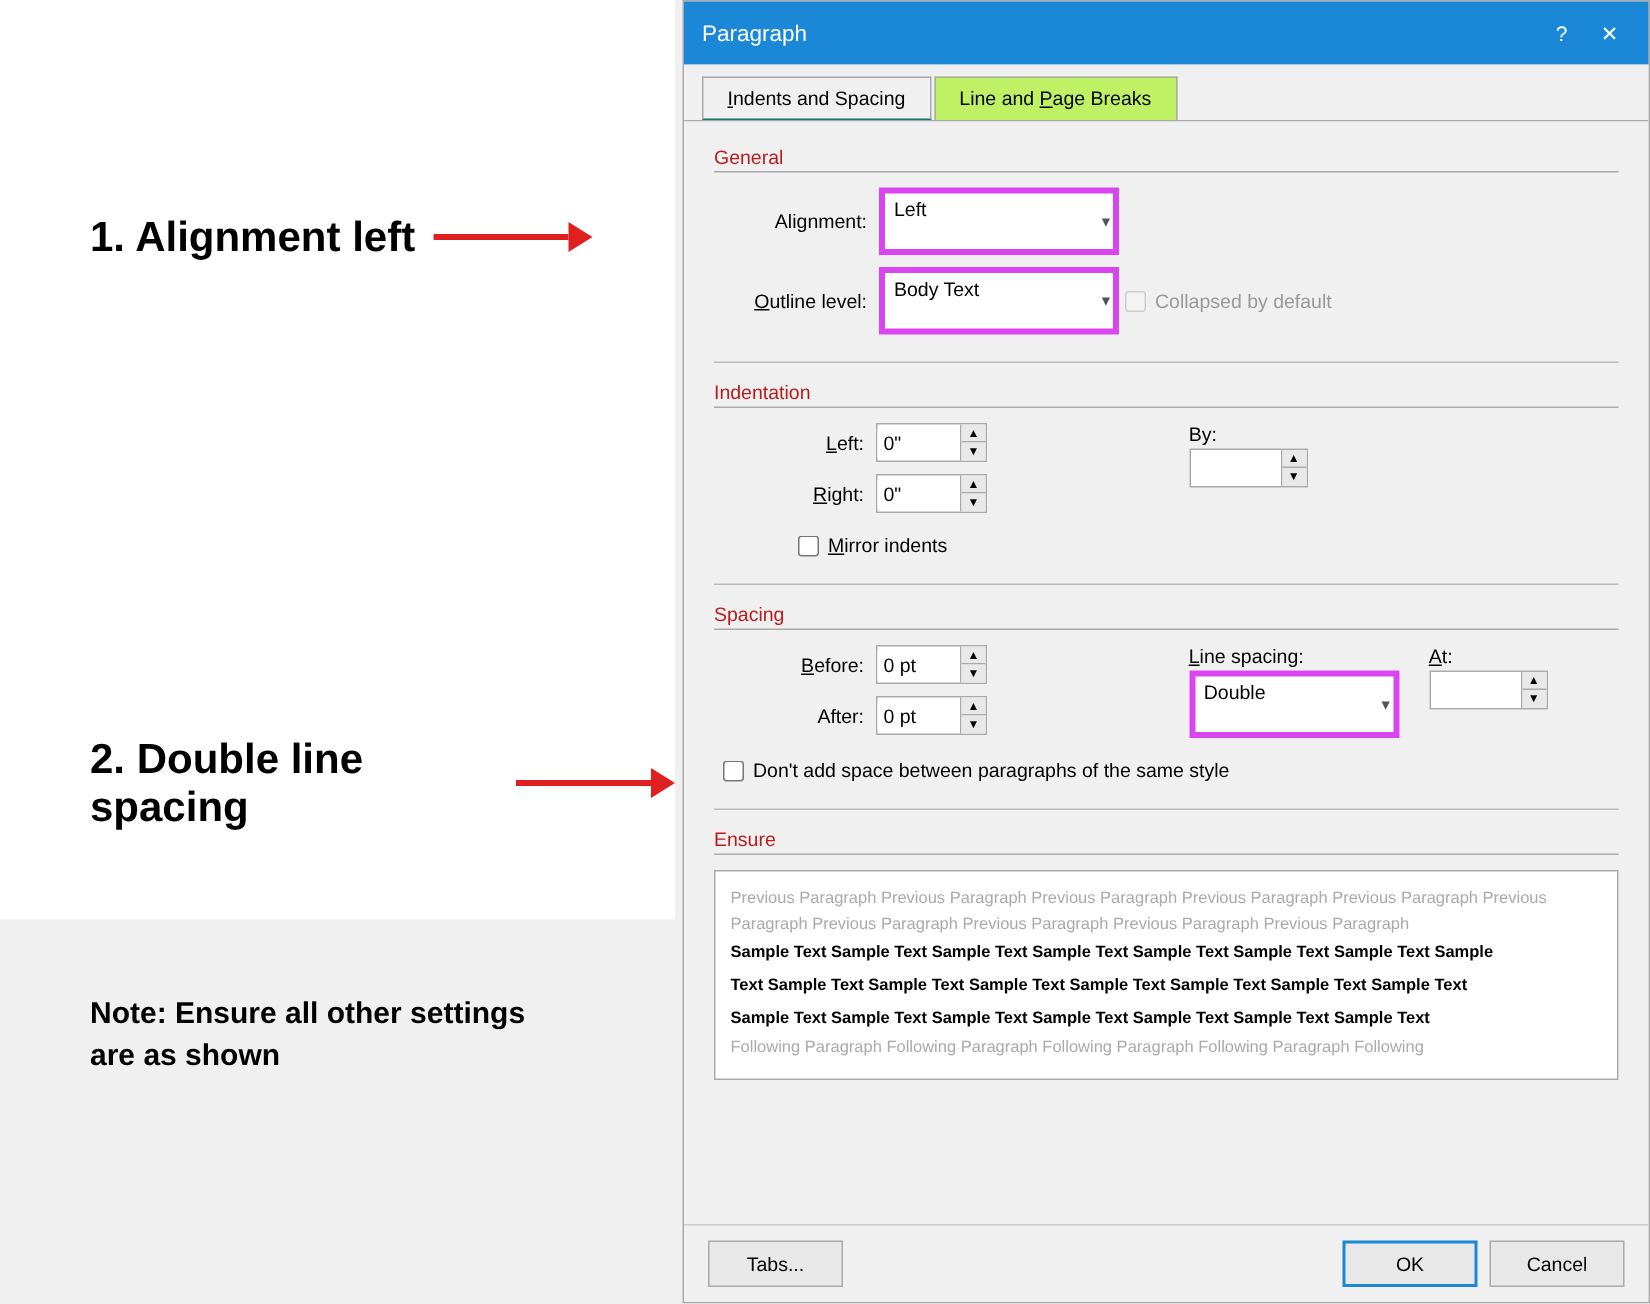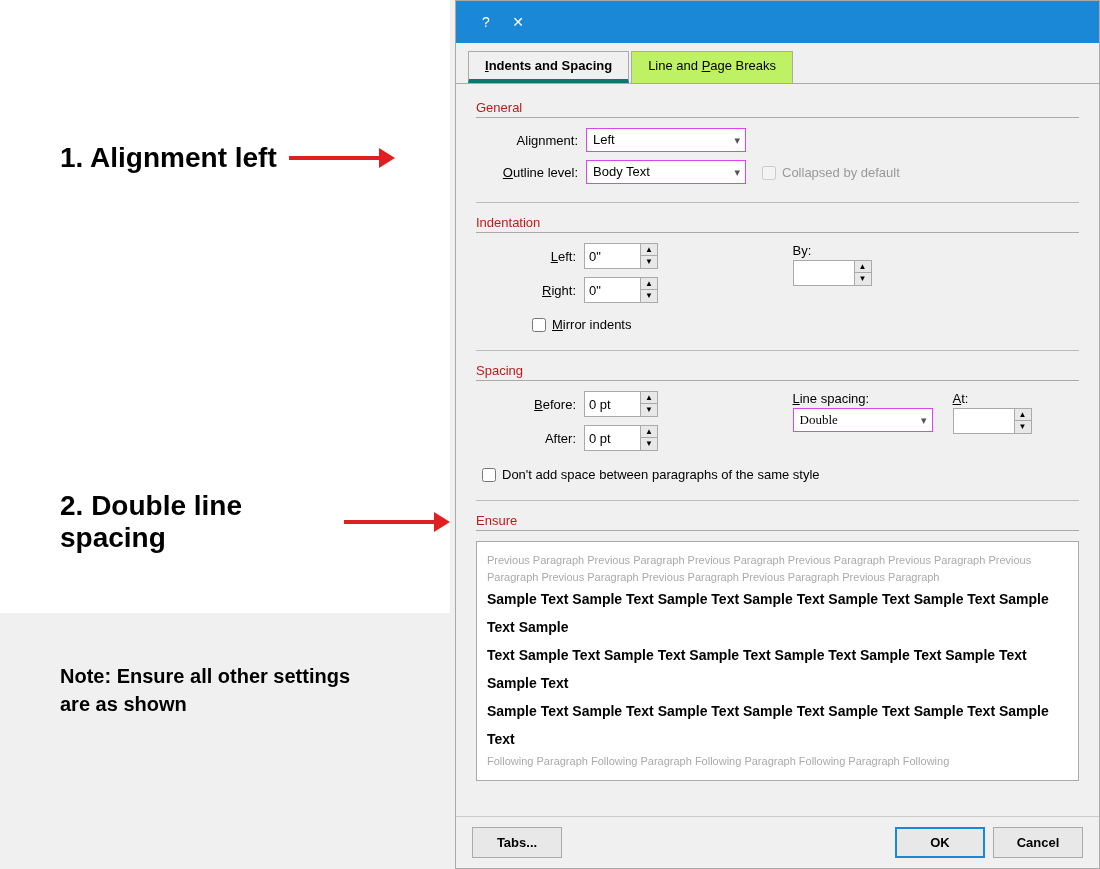--- a/index.html
+++ b/index.html
@@ -139,22 +139,22 @@
       border: 1px solid #aaa;
       background: #bef264;
       cursor: pointer;
       font-size: 13px;
       margin-right: 2px;
       border-bottom: none;
       position: relative;
     }
     .tab.active {
       background: #f0f0f0;
-      border-bottom: 4px solid #0f766e;
-      font-weight: bold;
+      border-bottom: 1px solid #0f766e;
+      font-weight: normal;
       z-index: 1;
     }
 
     
     .dialog-body {
       flex: 1;
       padding: 16px 20px;
       overflow-y: auto;
       background: #f0f0f0;
     }
@@ -182,23 +182,23 @@
       text-align: right;
       padding-right: 8px;
       font-size: 13px;
     }
     .select-wrapper {
       position: relative;
       display: inline-flex;
       align-items: center;
     }
     .select-wrapper select {
-      border: 1px solid #d946ef;
+      border: 4px solid #d946ef;
       background: white;
-      padding: 3px 22px 4px 6px;
+      padding: 3px 22px 19px 6px;
       font-size: 13px;
       outline: none;
       cursor: pointer;
       -webkit-appearance: none;
       appearance: none;
       min-width: 160px;
     }
     .select-wrapper::after {
       content: '▾';
       position: absolute;
@@ -255,21 +255,21 @@
       height: 14px;
     }
     .checkbox-label {
       font-size: 13px;
     }
 
     
     .collapsed-default {
       display: flex;
       align-items: flex-end;
-      margin-left: 16px;
+      margin-left: 4px;
       color: #999;
       font-size: 13px;
     }
     .collapsed-default input[type="checkbox"] {
       margin-right: 6px;
       width: 14px;
       height: 14px;
     }
 
     
@@ -278,41 +278,40 @@
       background: white;
       padding: 10px;
       min-height: 140px;
       font-size: 11px;
       color: #aaa;
       line-height: 1.5;
     }
     .preview-sample {
       color: #000;
       font-weight: bold;
-      font-size: 14px;
+      font-size: 11px;
       line-height: 2.0;
     }
 
     
     .dialog-footer {
       display: flex;
       padding: 10px 16px;
       gap: 8px;
       background: #f0f0f0;
       border-top: 1px solid #ccc;
       flex-shrink: 0;
     }
     .footer-btn {
       padding: 6px 20px;
       font-size: 13px;
       border: 1px solid #aaa;
       background: #e8e8e8;
       cursor: pointer;
       min-width: 90px;
-      font-weight: bold;
     }
     .footer-btn.ok-btn {
       border: 2px solid #1a87d7;
       background: #e8e8e8;
     }
 
     .two-col {
       display: flex;
       gap: 30px;
       align-items: flex-start;
@@ -367,20 +366,21 @@
       <div class="arrow-head"></div>
     </div>
   </div>
 
   <div class="annotation-note">Note: Ensure all other settings are as shown</div>
 </div>
 
 <div class="dialog">
 
   <div class="dialog-titlebar">
+    <span class="dialog-title">Paragraph</span>
     <button class="titlebar-btn">?</button>
     <button class="titlebar-btn close-btn">✕</button>
   </div>
 
   <div class="dialog-content">
 
     <div class="tabs-bar">
       <div class="tab active">
         <span><u>I</u>ndents and Spacing</span>
       </div>
@@ -507,21 +507,21 @@
                 </div>
               </div>
             </div>
           </div>
 
           <div class="col-right">
             <div style="display:flex;gap:20px;align-items:flex-start;">
               <div>
                 <div class="special-row-label"><u>L</u>ine spacing:</div>
                 <div class="select-wrapper">
-                  <select style="min-width:140px;font-family:Liberation Serif, serif;">
+                  <select style="min-width:140px;">
                     <option>Single</option>
                     <option>1.5 lines</option>
                     <option selected="">Double</option>
                     <option>At least</option>
                     <option>Exactly</option>
                     <option>Multiple</option>
                   </select>
                 </div>
               </div>
               <div>

